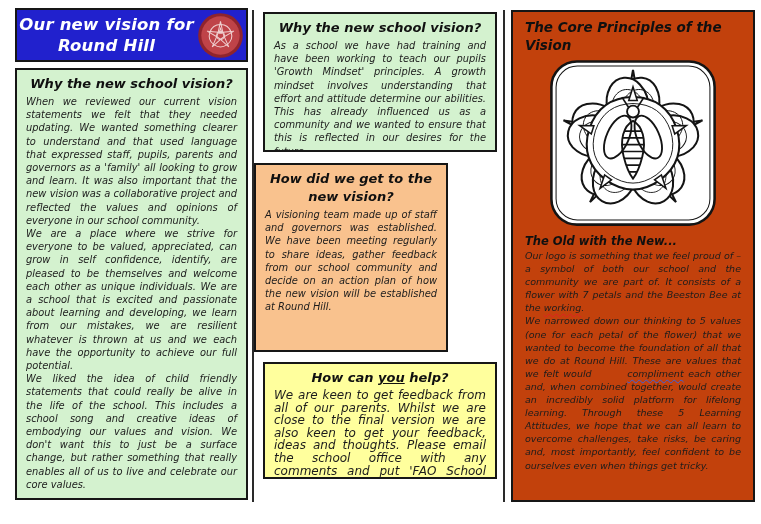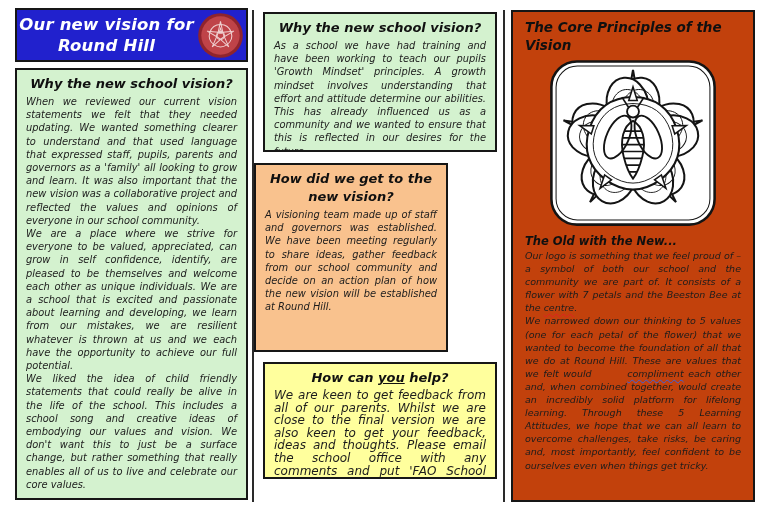--- a/index.html
+++ b/index.html
@@ -150,15 +150,15 @@
           <line x1="80" y1="118" x2="120" y2="118"></line>
           <line x1="80" y1="126" x2="120" y2="126"></line>
           <line x1="80" y1="134" x2="120" y2="134"></line>
         </g>
         <path d="M100,74 C111,80 116,96 111,116 C108,128 104,137 100,142 C96,137 92,128 89,116 C84,96 89,80 100,74 Z" fill="none" stroke-width="2.2"></path>
       </g>
     </g>
   </svg>
 
   <div class="subhead">The Old with the New...</div>
-  <p class="body-text"><span>Our logo is something that we feel proud of – a symbol of both our school and the community we are part of. It consists of a flower with 7 petals and the Beeston Bee at the </span><span class="wavy-red">centre</span><span>.</span></p>
+  <p class="body-text"><span>Our logo is something that we feel proud of – a symbol of both our school and the community we are part of. It consists of a flower with 7 petals and the Beeston Bee at the </span><span class="wavy-red">working</span><span>.</span></p>
   <p class="body-text"><span>We narrowed down our thinking to 5 values (one for each petal of the flower) that we wanted to become the foundation of all that we do at Round Hill. These are values that we felt would </span><span class="wavy-blue">compliment</span><span> each other and, when combined together, would create an incredibly solid platform for lifelong learning. Through these 5 Learning Attitudes, we hope that we can all learn to overcome challenges, take risks, be caring and, most importantly, feel confident to be ourselves even when things get tricky.</span></p>
 </div>
 
 </body></html>

